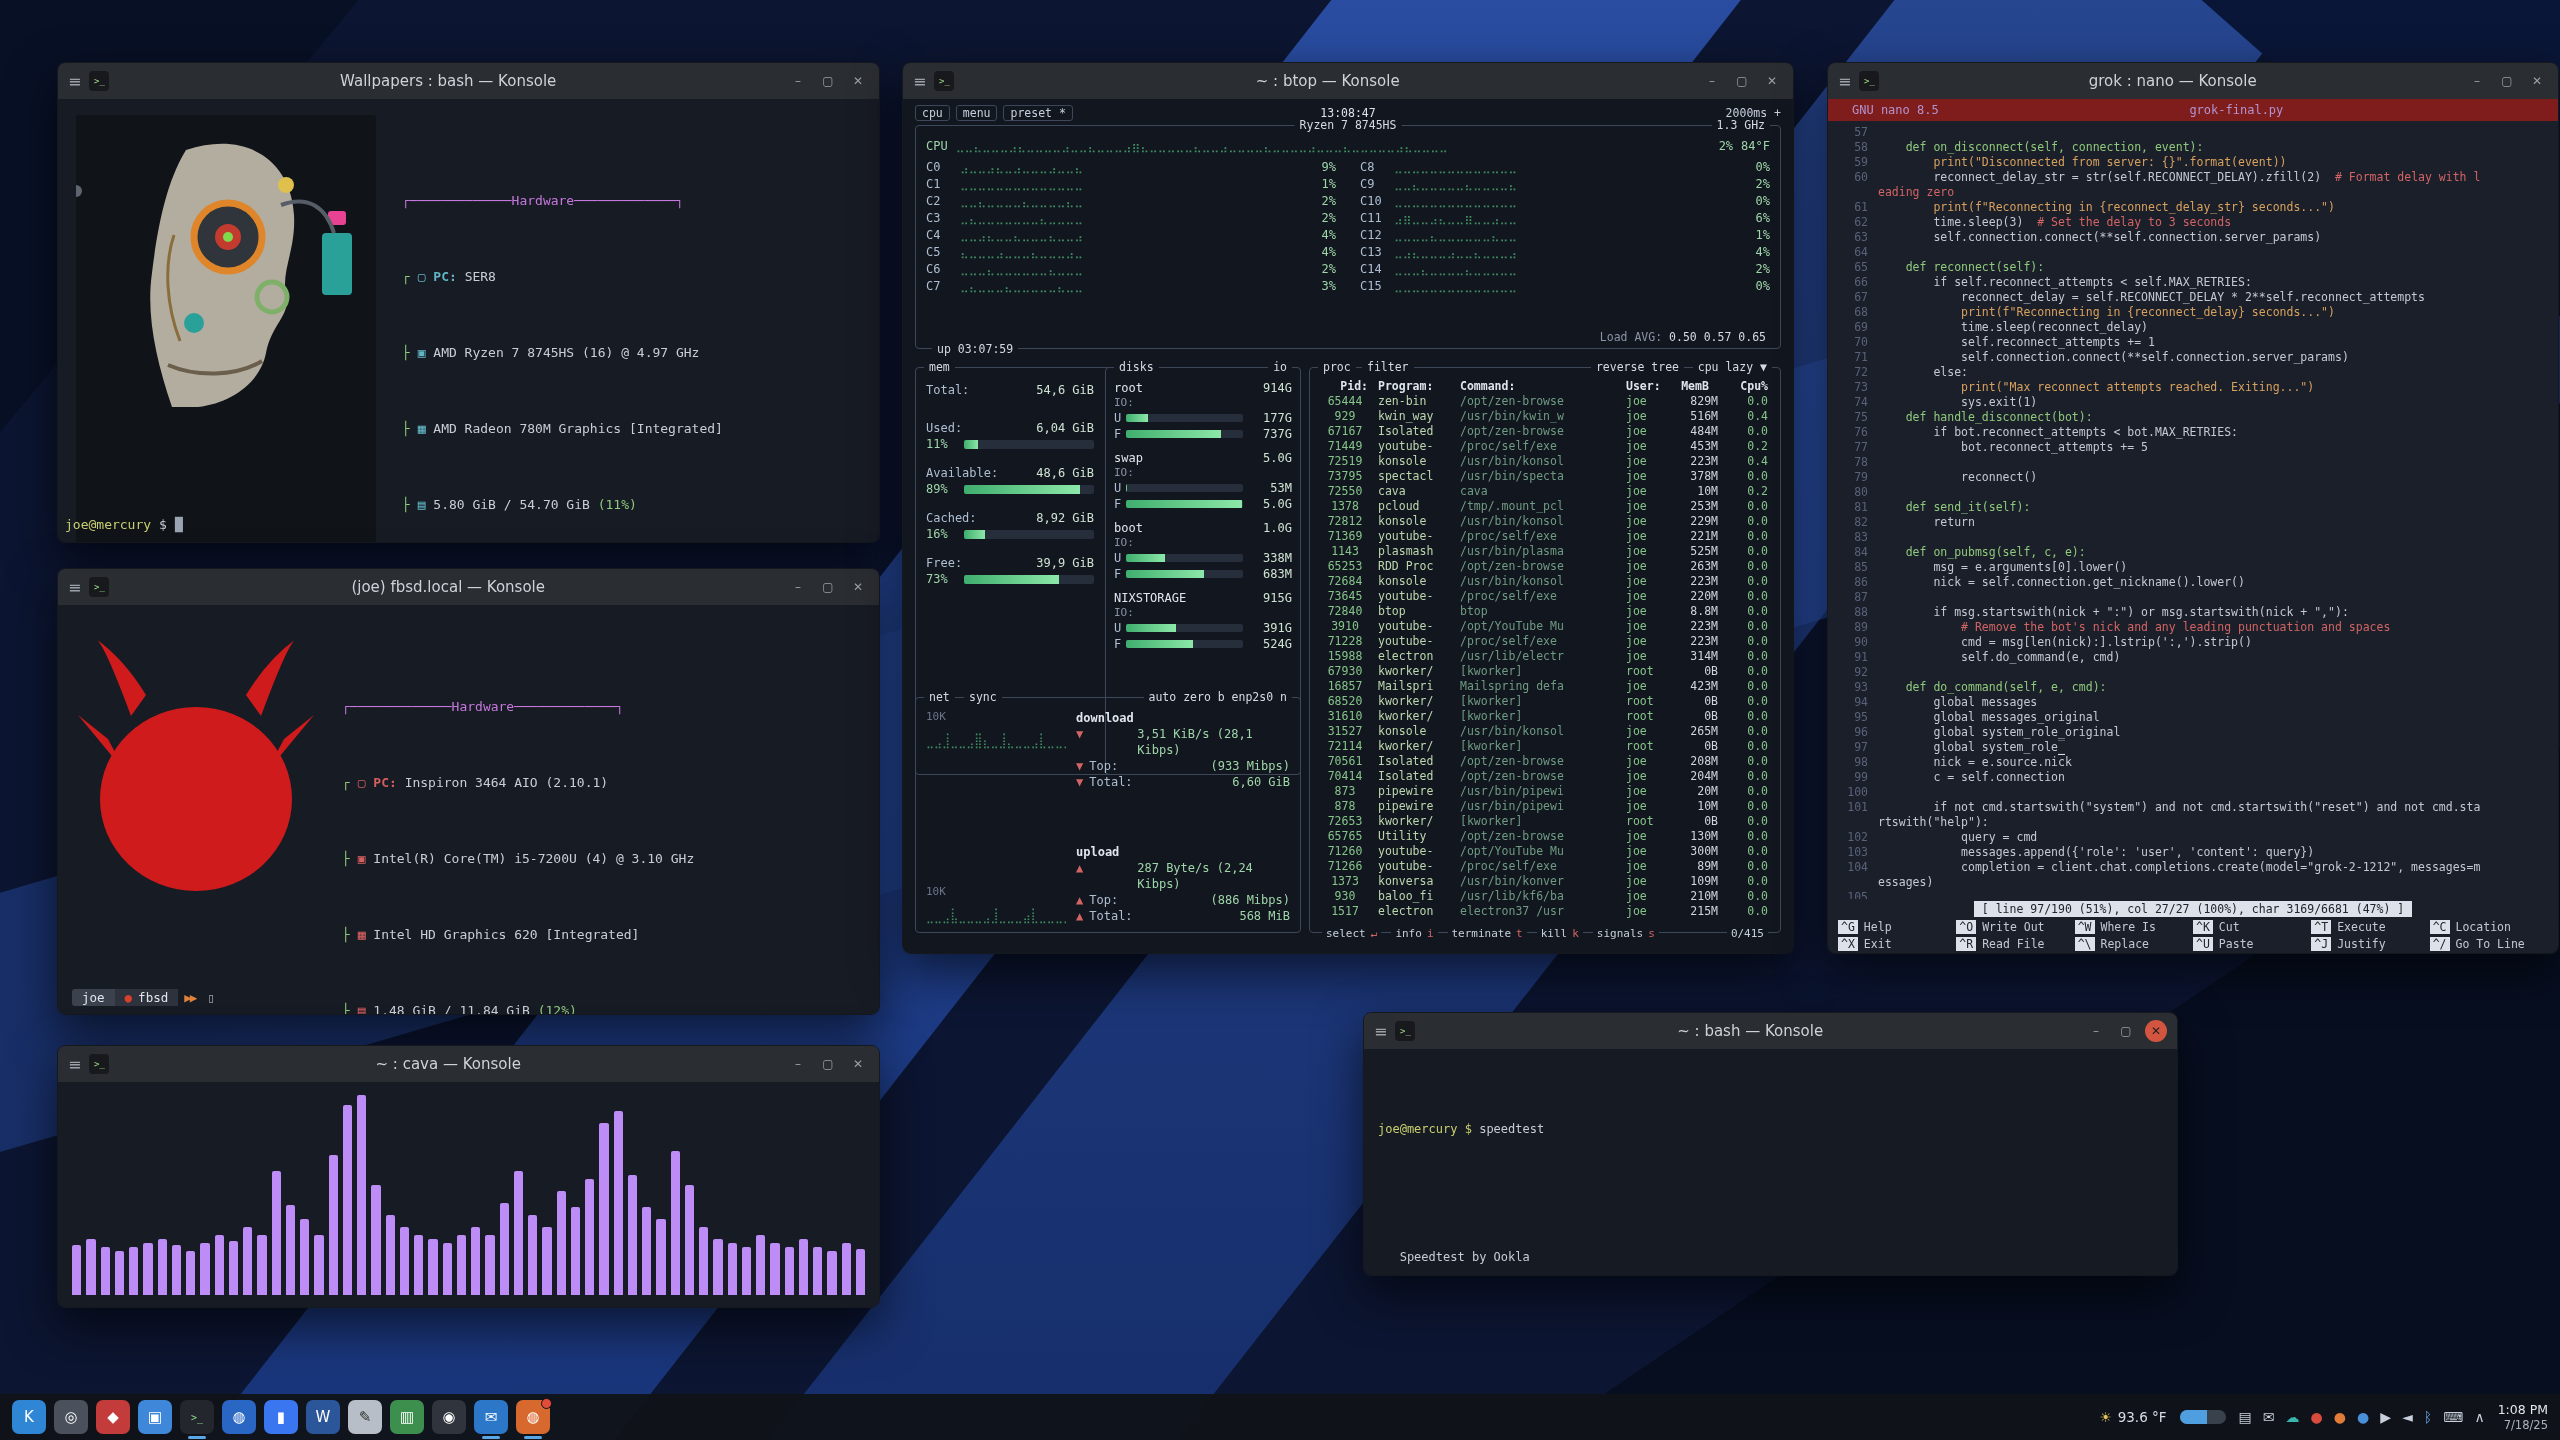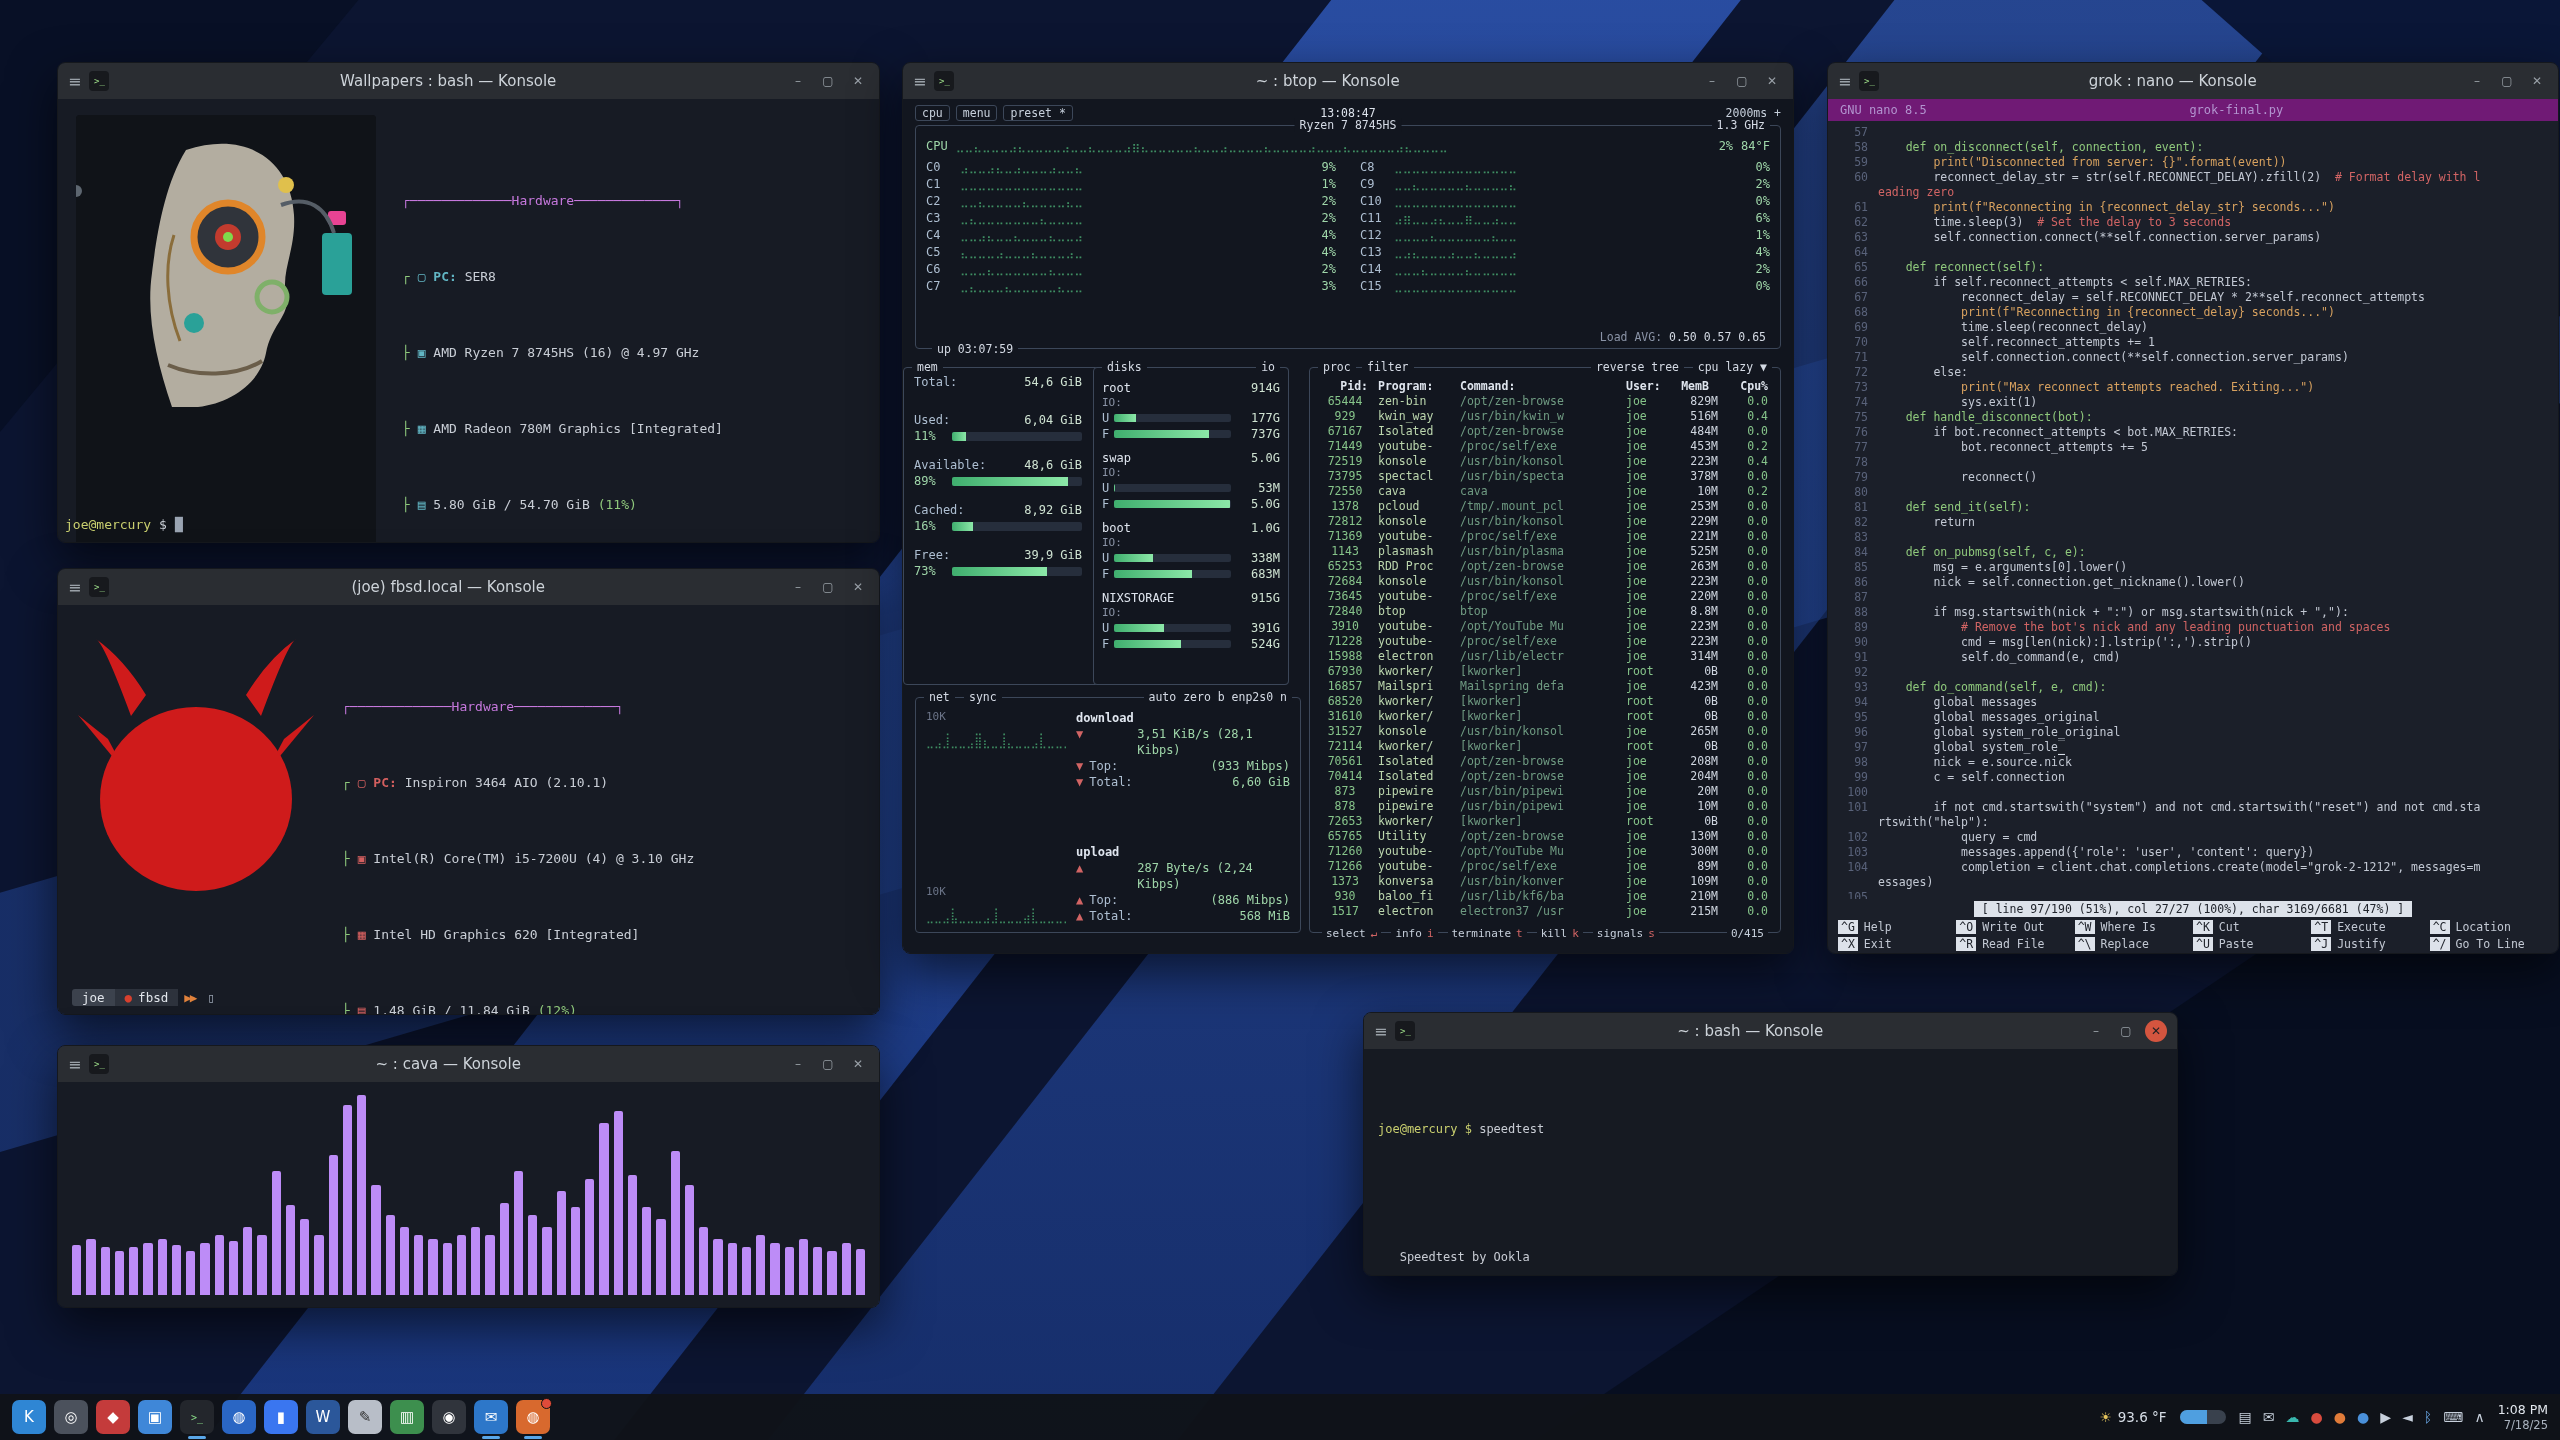--- a/index.html
+++ b/index.html
@@ -61,21 +61,21 @@
 .cm-g{flex:1;overflow:hidden;white-space:nowrap;color:#3f8f63}
 .cm-p,.cm-t{color:#9fd6a9}
 .cores{display:flex;gap:24px;margin-top:4px}
 .corecol{flex:1;min-width:0}
 .core-row{display:flex;gap:6px;line-height:17px;min-height:17px}
 .cn{width:28px;color:#aebfd2}
 .cg{flex:1;overflow:hidden;white-space:nowrap;color:#3f8f63}
 .cp{width:34px;text-align:right;color:#9fd6a9}
 .loadavg{position:absolute;right:14px;bottom:4px;color:#8a93a6;font-size:11.5px}
 .loadavg .lv{color:#d4dae4}
-#mem-box{top:268px;left:0;width:386px;height:318px;padding:6px 206px 8px 10px}
+#mem-box{top:268px;left:12px;width:386px;height:408px;padding:14px 206px 8px 10px}
 .mrow{display:flex;justify-content:space-between;line-height:16px;min-height:16px}
 .ml{color:#aebfd2}
 .mv{color:#cfe3d2}
 .mstats{display:flex;flex-direction:column;gap:13px;margin-top:22px}
 .mstat .mrow2{display:flex;align-items:center;line-height:16px}
 .mp{width:38px;color:#9fd6a9}
 .mbar{flex:1;height:9px;background:#262e3c;border-radius:2px;overflow:hidden}
 .mfill{display:block;height:100%;background:linear-gradient(90deg,#3fae6e,#8ce8a8)}
 #disks-box{position:absolute;top:-1px;bottom:-1px;right:-1px;width:196px;border:1px solid #3c4759;border-radius:4px;background:#12161f;padding:12px 8px 6px}
 .dlist{display:flex;flex-direction:column;gap:4px}
@@ -106,21 +106,21 @@
 .c-user{color:#86c48a}
 .c-mem{color:#cfd6e0;text-align:right;padding-right:8px}
 .c-cpu{color:#86c48a;text-align:right}
 .pfoot{position:absolute;bottom:-8px;left:12px;right:12px;display:flex;gap:10px;font-size:11px;align-items:center}
 .pfoot>div{display:flex;gap:10px}
 .fitem{background:#12161f;padding:0 4px;display:flex;gap:5px;color:#c7d0dc}
 .fk{color:#d16464}
 .pcount{margin-left:auto;background:#12161f;padding:0 4px;color:#c7d0dc}
 
 #win-nano .term{background:#1b1f29}
-.nano-top{height:22px;background:#701a75;display:flex;align-items:center;padding:0 12px;font-size:12px;color:#b294cf}
+.nano-top{height:22px;background:#7f1d1d;display:flex;align-items:center;padding:0 24px;font-size:12px;color:#b294cf}
 .nano-top .file{flex:1;text-align:center}
 .code{position:absolute;top:26px;left:8px;right:4px;bottom:54px;overflow:hidden;font-size:11.5px;line-height:15px}
 .nl{display:flex;min-height:15px}
 .ln{flex:0 0 32px;width:32px;color:#59627a;text-align:right;margin-right:10px}
 .ca,.cb{white-space:pre}
 .ca{color:#c3c9d4}
 .cb{color:#d16464}
 .cc{background:#d8dee9;color:#1b1f28}
 .nl.str .ca{color:#d7a15f}
 .nl.kw .ca{color:#8fc97c}

